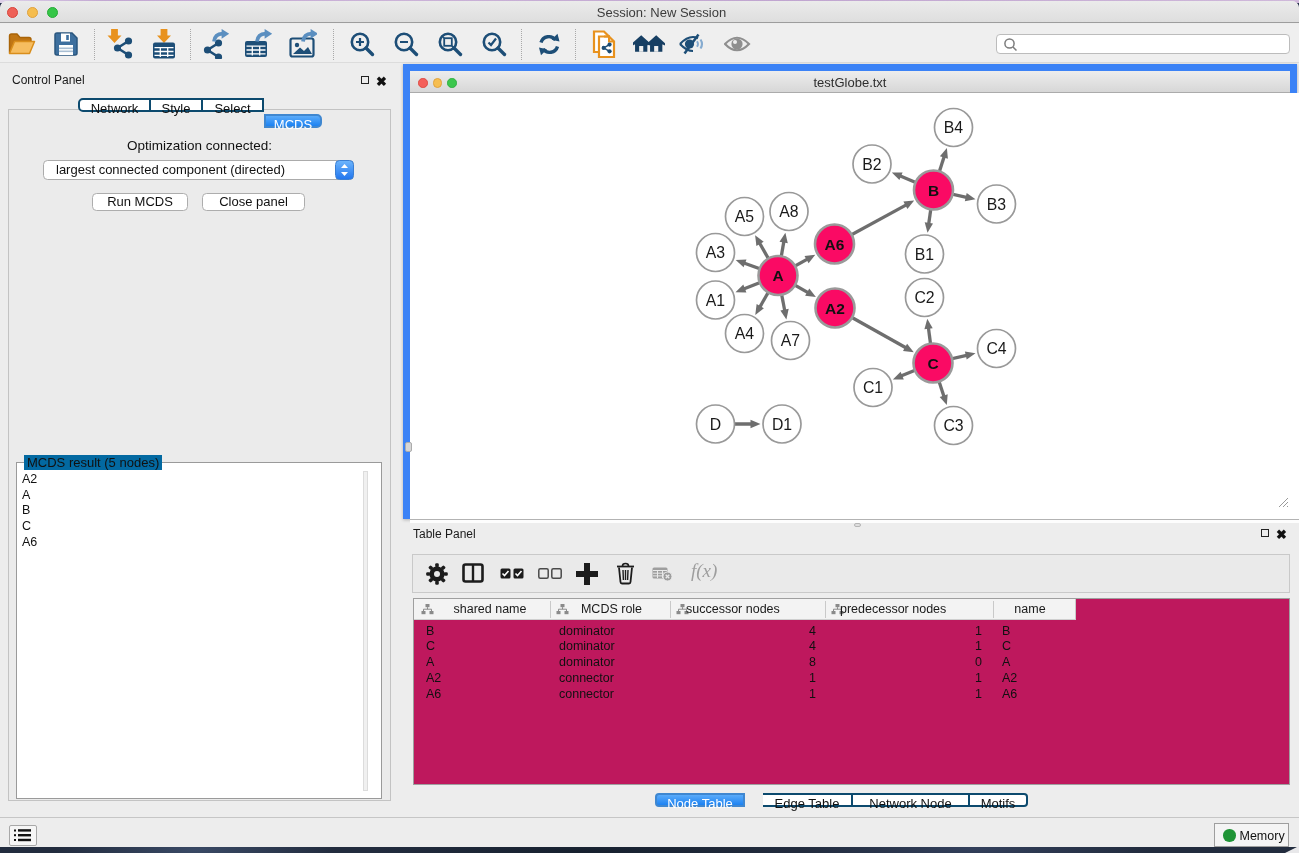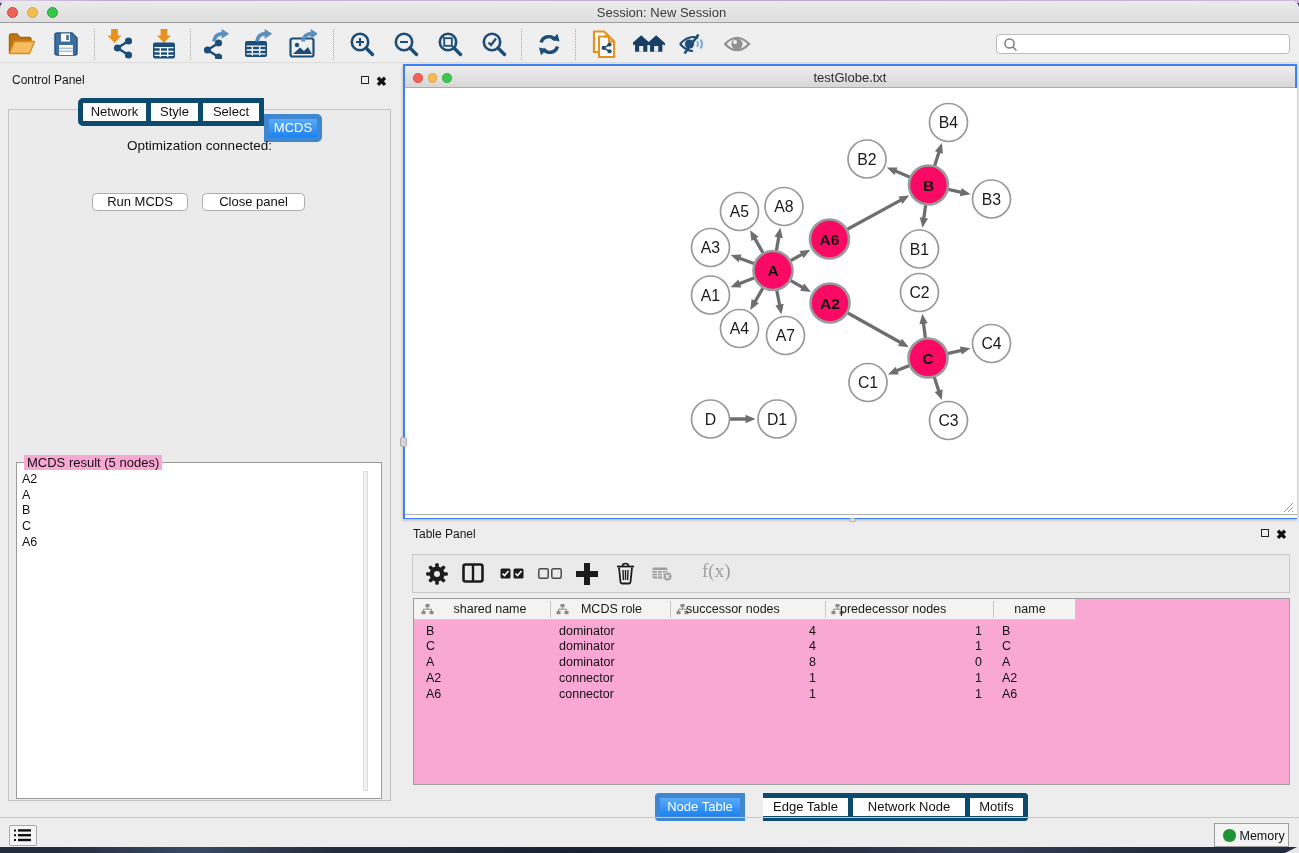--- a/index.html
+++ b/index.html
@@ -9,35 +9,35 @@
 #titlebar{position:absolute;left:0;top:0;width:1299px;height:22px;background:linear-gradient(#ebebeb,#dedede);border-bottom:1px solid #9d9d9d;border-radius:7px 7px 0 0;}
 #titlebar .title{position:absolute;left:12px;top:4px;width:100%;text-align:center;font-size:13px;color:#3c3c3c;}
 .tl{position:absolute;border-radius:50%;}
 #toolbar{position:absolute;left:0;top:23px;width:1299px;height:39px;background:#efefef;border-bottom:1px solid #dcdcdc;}
 .sep{position:absolute;top:5px;height:31px;width:0;border-left:1px dotted #a9a9a9;}
 .ticon{position:absolute;top:28px;}
 #searchbox{position:absolute;left:996px;top:10px;width:294px;height:20px;background:#fff;border:1px solid #bcbcbc;border-radius:4px;}
 .panel-title{position:absolute;font-size:12px;color:#1a1a1a;}
 .sqbtn{position:absolute;width:8px;height:8px;border:1.6px solid #222;}
 .xbtn{position:absolute;font-size:13px;font-weight:bold;color:#111;line-height:10px;}
-.tab{position:absolute;background:#fff;border:5px solid #0c4a6e;font-size:13px;color:#111;text-align:center;height:28px;line-height:17px;}
+.tab{position:absolute;background:#fff;border:2px solid #0c4a6e;font-size:13px;color:#111;text-align:center;height:14px;line-height:17px;}
 .tabsel{background:linear-gradient(#5aabfa,#1c82f2);color:#fff;border-color:#3f87d0;}
 #cpanel{position:absolute;left:8px;top:108px;width:383px;height:692px;background:#ebebeb;border:1px solid #c3c3c3;}
 .btn{position:absolute;background:#fff;border:1px solid #adadad;border-radius:4.5px;font-size:13px;color:#111;text-align:center;}
 #dropdown{position:absolute;left:43px;top:159px;width:311px;height:20px;background:#fff;border:1px solid #ababab;border-radius:4.5px;font-size:13px;color:#111;line-height:18px;padding-left:12px;}
 #dd-step{position:absolute;right:-1px;top:-1px;width:19px;height:20px;border-radius:4.5px;background:linear-gradient(#6cb4fc,#2377ee);border:1px solid #3a7fd4;}
 #groupbox{position:absolute;left:16px;top:461px;width:366px;height:337px;border:1px solid #9a9a9a;background:#fff;}
-#grouplabel{position:absolute;left:7px;top:-8px;background:#f9a8d4;padding:0 3px;font-size:13px;color:#111;}
+#grouplabel{position:absolute;left:7px;top:-8px;background:#0369a1;padding:0 3px;font-size:13px;color:#111;}
 .listitem{font-size:12.5px;color:#111;line-height:15.7px;}
-#netwin{position:absolute;left:403px;top:63px;width:894px;height:455px;border:2px solid #3b82f6;background:#737373;box-shadow:0 1px 3px rgba(0,0,0,.25);}
+#netwin{position:absolute;left:403px;top:63px;width:894px;height:455px;border:7px solid #3b82f6;background:#737373;box-shadow:0 1px 3px rgba(0,0,0,.25);}
 #nettitle{position:absolute;left:0;top:0;width:100%;height:22px;background:linear-gradient(#ededed,#d7d7d7);border-bottom:1px solid #ababab;}
 #netcanvas{position:absolute;left:0;top:22px;width:892px;height:427px;background:#fff;}
 #netstrip{position:absolute;left:0;top:448px;width:892px;height:4px;background:#fdfdfd;border-top:1px solid #b3b3b3;}
 #tpanel-toolbar{position:absolute;left:412px;top:553px;width:878px;height:39px;background:#eaeaea;border:1px solid #c9c9c9;}
-#ttable{position:absolute;left:413px;top:597px;width:877px;height:187px;background:#f9a8d4;border:1px solid #9f9f9f;}
+#ttable{position:absolute;left:413px;top:597px;width:877px;height:187px;background:#be185d;border:1px solid #9f9f9f;}
 #thead{position:absolute;left:0;top:0;width:662px;height:21px;background:#f3f3f3;border-bottom:1px solid #cfcfcf;border-right:1px solid #c9c9c9;}
 .hsep{position:absolute;top:2px;height:17px;width:0;border-left:1px solid #c9c9c9;}
 .hcell{position:absolute;top:3px;font-size:12.5px;color:#1a1a1a;}
 .trow{position:absolute;font-size:12.5px;color:#111;}
 #statusline{position:absolute;left:0;top:816px;width:1299px;height:0;border-top:1px solid #c6c6c6;}
 #memorybtn{position:absolute;left:1214px;top:822px;width:75px;height:24px;background:#f4f4f4;border:1px solid #9e9e9e;font-size:12.5px;color:#111;}
 #listbtn{position:absolute;left:9px;top:824px;width:28px;height:21px;background:#f6f6f6;border:1px solid #a8a8a8;border-radius:2px;}
 #deskbottom{position:absolute;left:0;top:847px;width:1299px;height:6px;background:
  radial-gradient(ellipse 200px 30px at 15% 50%, #3a4a66 0%, transparent 70%),
  radial-gradient(ellipse 300px 20px at 45% 80%, #16202e 0%, transparent 70%),
@@ -192,20 +192,26 @@
       </div>
       <div class="panel-title" style="left:12px;top:72px">Control Panel</div>
       <div class="sqbtn" style="left:361px;top:75px"></div>
       <div class="xbtn" style="left:376px;top:76px">✖</div>
       <div id="cpanel"></div>
       <div class="tab" style="left:78px;top:97px;width:73px;border-radius:5px 0 0 5px;">Network</div>
       <div class="tab" style="left:151px;top:97px;width:52px;border-left:none;">Style</div>
       <div class="tab" style="left:203px;top:97px;width:61px;border-left:none;">Select</div>
       <div class="tab tabsel" style="left:264px;top:113px;width:58px;border-radius:0 5px 5px 0;">MCDS</div>
       <div style="position:absolute;left:0;top:137px;width:399px;text-align:center;font-size:13.5px;color:#111">Optimization connected:</div>
+      <div id="dropdown">largest connected component (directed)<div id="dd-step">
+          <svg width="17" height="18" viewBox="0 0 17 18" style="position:absolute;left:0;top:0">
+            <path d="M8.5 3 L12 7 L5 7 Z" fill="#fff"></path>
+            <path d="M8.5 15 L12 11 L5 11 Z" fill="#fff"></path>
+          </svg>
+        </div></div>
       <div class="btn" style="left:92px;top:192px;width:96px;height:18px;line-height:16px;">Run MCDS</div>
       <div class="btn" style="left:202px;top:192px;width:103px;height:18px;line-height:16px;">Close panel</div>
       <div id="groupbox">
         <div id="grouplabel">MCDS result (5 nodes)</div>
         <div style="position:absolute;left:5px;top:9px" class="listitem">A2<br>A<br>B<br>C<br>A6</div>
         <div style="position:absolute;right:13px;top:8px;width:5px;height:320px;background:#f0f0f0;border:1px solid #dcdcdc;"></div>
       </div>
       <div id="netwin">
         <div id="nettitle">
           <div class="tl" style="left:8px;top:7px;width:9.5px;height:9.5px;background:#f4605a;border:0.8px solid #df4a42;"></div>
@@ -350,21 +356,21 @@
           <line x1="1" y1="4.5" x2="18" y2="4.5" stroke="#1c1c1c" stroke-width="1.8"></line>
           <path d="M6.5 4 Q6.5 1.5 9.5 1.5 Q12.5 1.5 12.5 4" fill="none" stroke="#1c1c1c" stroke-width="1.6"></path>
           <path d="M7 8 L7.4 18 M9.5 8 L9.5 18 M12 8 L11.6 18" stroke="#1c1c1c" stroke-width="1.4"></path>
         </svg>
         <svg style="position:absolute;left:239px;top:10px" width="21" height="16" viewBox="0 0 21 16">
           <rect x="0.5" y="2.5" width="15" height="11" rx="1.5" fill="#9e9e9e"></rect>
           <path d="M1 5.5 H15 M1 8.2 H15 M1 10.9 H15 M5.5 5.5 V13 M10.5 5.5 V13" stroke="#eaeaea" stroke-width="1"></path>
           <circle cx="15.5" cy="11.5" r="4.5" fill="#9e9e9e" stroke="#eaeaea" stroke-width="1"></circle>
           <path d="M13.7 9.7 L17.3 13.3 M17.3 9.7 L13.7 13.3" stroke="#eaeaea" stroke-width="1.3"></path>
         </svg>
-        <div style="position:absolute;left:289px;top:5px;font-family:'Liberation Serif',serif;font-size:19px;color:#9e9e9e">f(x)</div>
+        <div style="position:absolute;left:278px;top:5px;font-family:'Liberation Serif',serif;font-style:italic;font-size:19px;color:#9e9e9e">f(x)</div>
       </div>
       <div id="ttable">
         <div id="thead">
           <div class="hsep" style="left:135.5px"></div>
           <div class="hsep" style="left:256px"></div>
           <div class="hsep" style="left:411px"></div>
           <div class="hsep" style="left:578.5px"></div>
           <svg style="position:absolute;left:7px;top:5px" width="13" height="11" viewBox="0 0 13 11">
             <rect x="4.5" y="0" width="4" height="3.2" fill="#8a8a8a"></rect>
             <rect x="0.5" y="7" width="4" height="3.2" fill="#8a8a8a"></rect>

